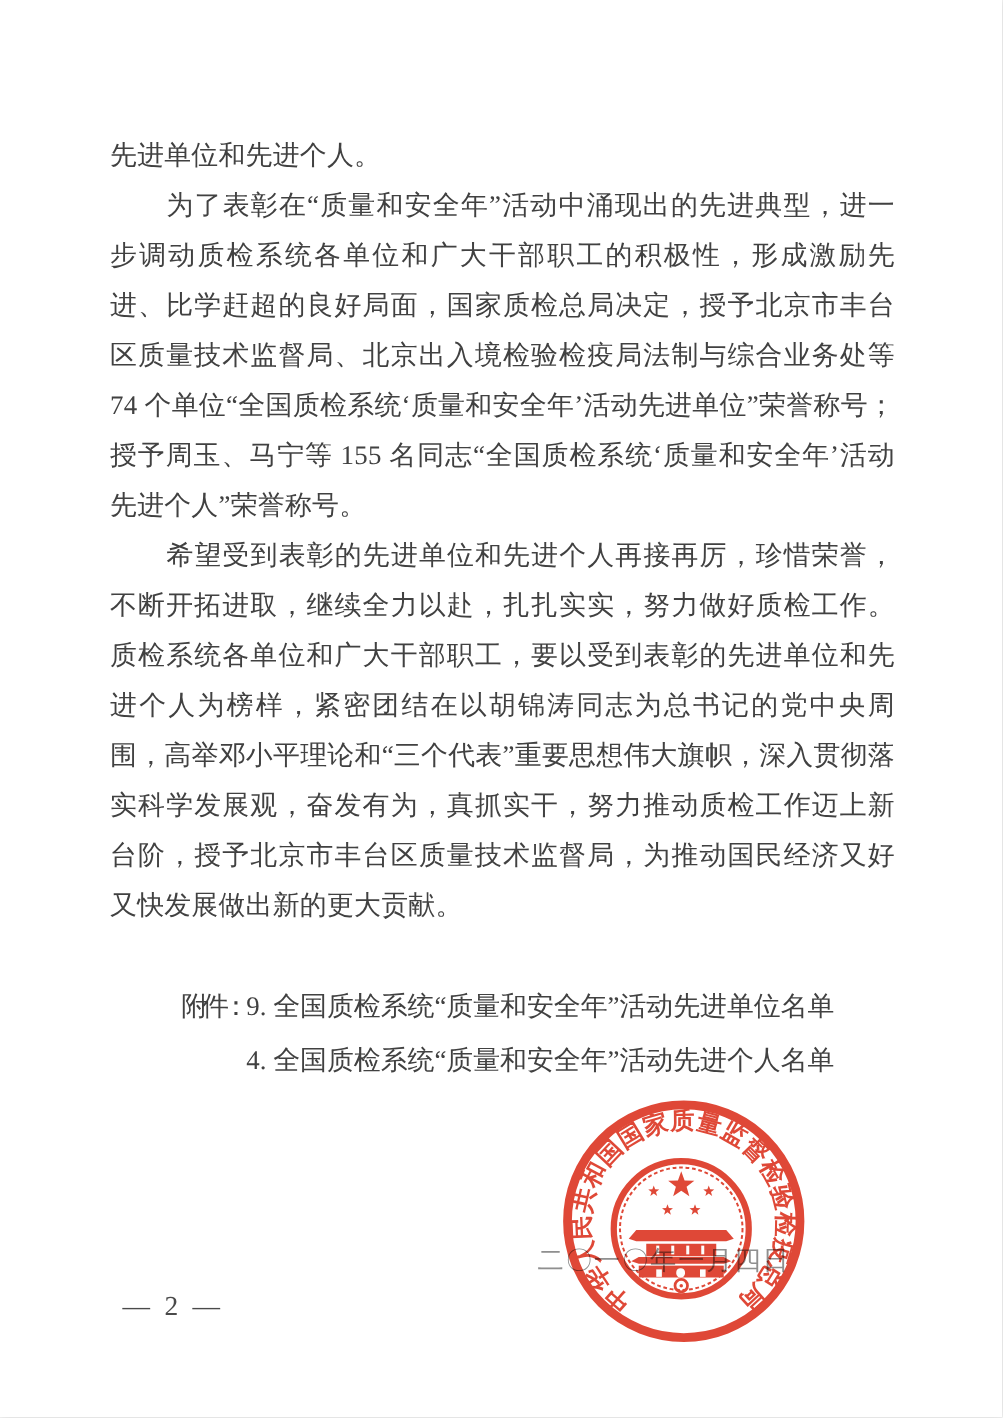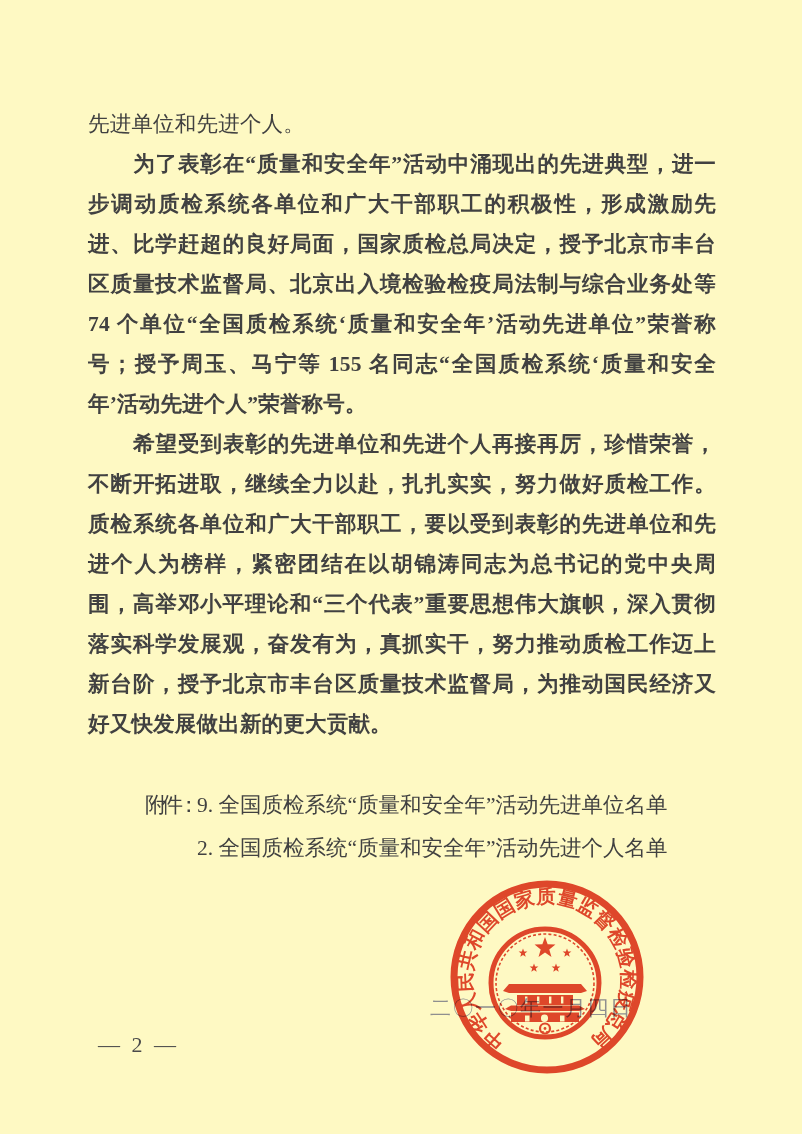--- a/index.html
+++ b/index.html
@@ -1,36 +1,36 @@
 <!DOCTYPE html>
 <html><head>
 <meta charset="utf-8">
 <style>
   html,body{margin:0;padding:0;background:#e9e9e9;}
   .page{
     position:relative;
     width:802px;height:1134px;
-    background:#fef9c3;
+    background:#ffffff;
     font-family:"Liberation Serif","DejaVu Serif",serif;
     overflow:hidden;
     box-shadow:0 0 6px rgba(0,0,0,.25);
   }
   .content{
     position:absolute;left:88px;top:104px;width:628px;
   }
   .para{
     margin:0;
     font-size:21.5px;
     line-height:40px;
     color:#414141;
     text-align:justify;
     text-justify:inter-ideograph;
     letter-spacing:.2px;
   }
-  .para.indent{text-indent:2.1em;font-weight:bold;}
+  .para.indent{text-indent:2.1em;}
   .attachments{
     position:absolute;left:145px;top:784px;
     font-size:21.5px;line-height:43px;color:#414141;
   }
   .att-row{display:flex;font-family:Liberation Serif, serif;}
   .att-label{flex:0 0 52px;white-space:nowrap;letter-spacing:-5px;}
   .att-item{white-space:nowrap;}
   .issue-date{
     position:absolute;left:430px;top:994px;
     font-size:21px;letter-spacing:1.5px;
@@ -56,21 +56,21 @@
     <p class="para indent">希望受到表彰的先进单位和先进个人再接再厉，珍惜荣誉，不断开拓进取，继续全力以赴，扎扎实实，努力做好质检工作。质检系统各单位和广大干部职工，要以受到表彰的先进单位和先进个人为榜样，紧密团结在以胡锦涛同志为总书记的党中央周围，高举邓小平理论和“三个代表”重要思想伟大旗帜，深入贯彻落实科学发展观，奋发有为，真抓实干，努力推动质检工作迈上新台阶，授予北京市丰台区质量技术监督局，为推动国民经济又好又快发展做出新的更大贡献。</p>
   </div>
 
   <div class="attachments">
     <div class="att-row">
       <span class="att-label">附件：</span>
       <span class="att-item">9. 全国质检系统“质量和安全年”活动先进单位名单</span>
     </div>
     <div class="att-row">
       <span class="att-label"></span>
-      <span class="att-item">2. 全国质检系统“质量和安全年”活动先进个人名单</span>
+      <span class="att-item">4. 全国质检系统“质量和安全年”活动先进个人名单</span>
     </div>
   </div>
 
   <div class="issue-date">二〇一〇年一月四日</div>
 
   <svg class="seal" viewBox="0 0 200 200" xmlns="http://www.w3.org/2000/svg">
     <defs>
       <path id="star" d="M0,-11 L2.65,-3.64 L10.46,-3.4 L4.28,1.39 L6.47,8.9 L0,4.5 L-6.47,8.9 L-4.28,1.39 L-10.46,-3.4 L-2.65,-3.64 Z"></path>
       <path id="ringArc" d="M 58.1,163.2 A 75,75 0 1 1 141.9,163.2" fill="none"></path>
     </defs>

